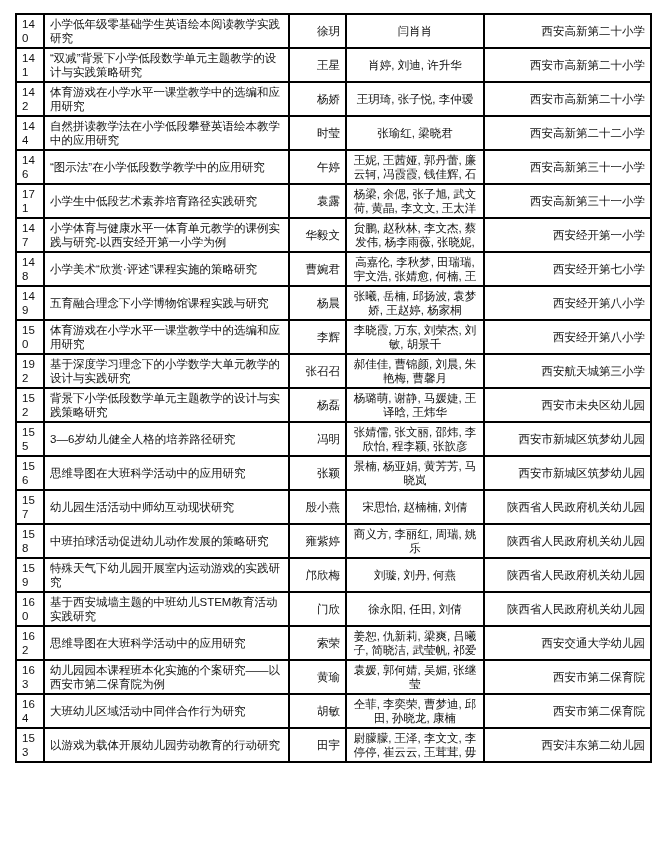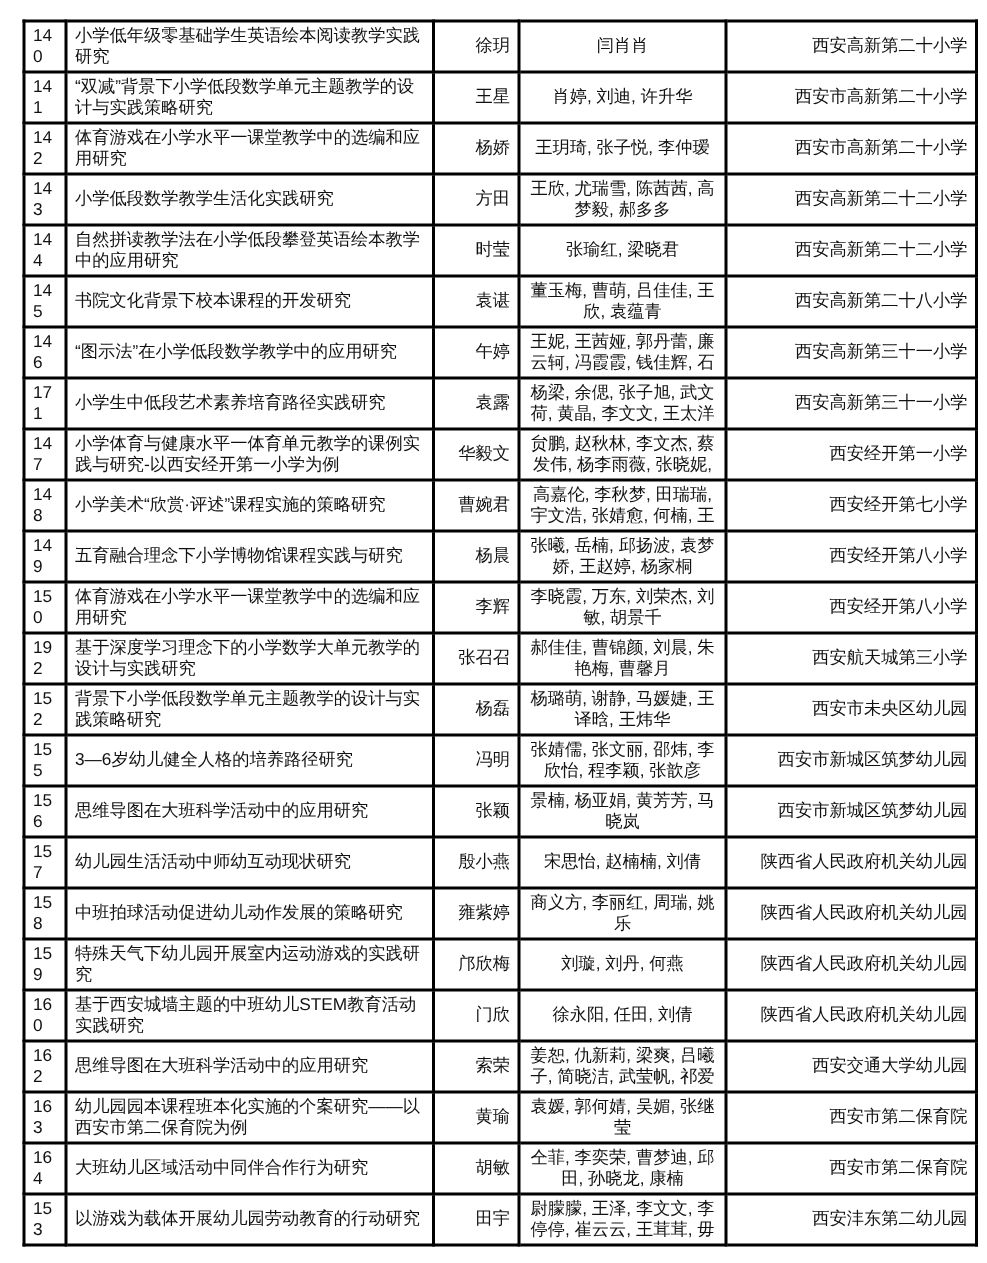--- a/index.html
+++ b/index.html
@@ -73,43 +73,29 @@
   </tr>
 
   <tr>
     <td class="col-num">142</td>
     <td class="col-title">体育游戏在小学水平一课堂教学中的选编和应用研究</td>
     <td class="col-leader">杨娇</td>
     <td class="col-members">王玥琦, 张子悦, 李仲瑷</td>
     <td class="col-school">西安市高新第二十小学</td>
   </tr>
 
-  <tr>
-    <td class="col-num">143</td>
-    <td class="col-title">小学低段数学教学生活化实践研究</td>
-    <td class="col-leader">方田</td>
-    <td class="col-members">王欣, 尤瑞雪, 陈茜茜, 高梦毅, 郝多多</td>
-    <td class="col-school">西安高新第二十二小学</td>
-  </tr>
 
   <tr>
     <td class="col-num">144</td>
     <td class="col-title">自然拼读教学法在小学低段攀登英语绘本教学中的应用研究</td>
     <td class="col-leader">时莹</td>
     <td class="col-members">张瑜红, 梁晓君</td>
     <td class="col-school">西安高新第二十二小学</td>
   </tr>
 
-  <tr>
-    <td class="col-num">145</td>
-    <td class="col-title">书院文化背景下校本课程的开发研究</td>
-    <td class="col-leader">袁谌</td>
-    <td class="col-members">董玉梅, 曹萌, 吕佳佳, 王欣, 袁蕴青</td>
-    <td class="col-school">西安高新第二十八小学</td>
-  </tr>
 
   <tr>
     <td class="col-num">146</td>
     <td class="col-title">“图示法”在小学低段数学教学中的应用研究</td>
     <td class="col-leader">午婷</td>
     <td class="col-members">王妮, 王茜娅, 郭丹蕾, 廉云轲, 冯霞霞, 钱佳辉, 石</td>
     <td class="col-school">西安高新第三十一小学</td>
   </tr>
 
   <tr>

